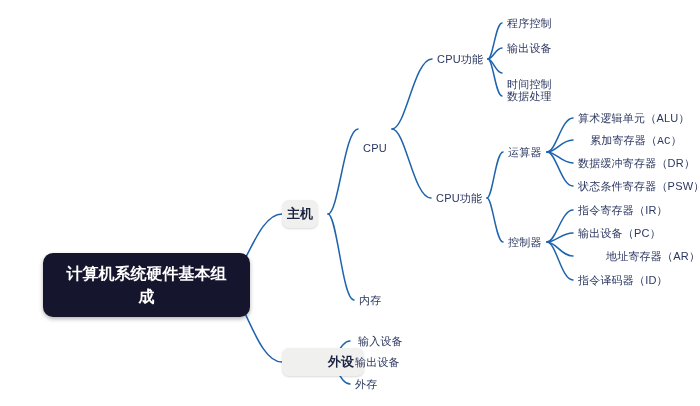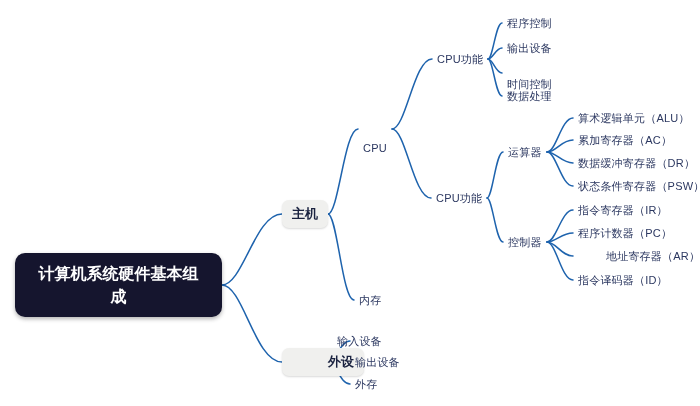--- a/index.html
+++ b/index.html
@@ -45,20 +45,21 @@
     background:var(--root-bg);
     border-radius:10px;
     display:flex;align-items:center;justify-content:center;
     text-align:center;
     font-size:16px;font-weight:bold;color:var(--root-text);
     line-height:1.45;
     padding:0 16px;
     box-sizing:border-box;
     box-shadow:0 2px 4px rgba(0,0,0,0.3);
     cursor:default;
+    margin-left:28px;
   }
 </style>
 </head>
 <body>
 
 <div id="canvas">
   <svg id="edges" viewBox="0 0 700 406" xmlns="http://www.w3.org/2000/svg">
       <path d="M 222 285 C 243 285, 255 214, 282 214"></path>
       <path d="M 328 214 C 338.5 214, 344.5 129, 358 129"></path>
       <path d="M 392 129 C 406 129, 414 59, 432 59"></path>
@@ -78,37 +79,37 @@
       <path d="M 547 242 C 556.1 242, 561.3 256, 573 256"></path>
       <path d="M 547 242 C 556.1 242, 561.3 280, 573 280"></path>
       <path d="M 328 214 C 337.1 214, 342.3 300, 354 300"></path>
       <path d="M 222 285 C 243 285, 255 362, 282 362"></path>
       <path d="M 328 362 C 335.7 362, 340.1 341, 350 341"></path>
       <path d="M 328 362 C 335.7 362, 340.1 362, 350 362"></path>
       <path d="M 328 362 C 335.7 362, 340.1 384, 350 384"></path>
     </svg>
   <div id="nodes">
       <div class="box-dark" style="left: 15px; top: 253px; width: 207px; height: 64px;">计算机系统硬件基本组成</div>
-      <div class="box-light" style="left: 282px; top: 200px; width: 46px; height: 28px;">主机</div>
+      <div class="box-light" style="left: 282px; top: 200px; width: 36px; height: 28px;">主机</div>
       <div class="node-text" style="left: 363px; top: 129px; margin-top: 19px;">CPU</div>
       <div class="node-text" style="left: 437px; top: 59px;">CPU功能</div>
       <div class="node-text" style="left: 507px; top: 23px;">程序控制</div>
       <div class="node-text" style="left: 507px; top: 48px;">输出设备</div>
       <div class="node-text" style="left: 507px; top: 84px;">时间控制</div>
       <div class="node-text" style="left: 507px; top: 96px;">数据处理</div>
       <div class="node-text" style="left: 436px; top: 198px;">CPU功能</div>
       <div class="node-text" style="left: 508px; top: 152px;">运算器</div>
       <div class="node-text" style="left: 578px; top: 118px;">算术逻辑单元（ALU）</div>
-      <div class="node-text" style="left: 578px; top: 140px;">累加寄存器（AC）</div>
+      <div class="node-text" style="left: 590px; top: 140px; font-family: Liberation Mono, monospace;">累加寄存器（AC）</div>
       <div class="node-text" style="left: 578px; top: 163px;">数据缓冲寄存器（DR）</div>
       <div class="node-text" style="left: 578px; top: 186px;">状态条件寄存器（PSW）</div>
       <div class="node-text" style="left: 508px; top: 242px;">控制器</div>
       <div class="node-text" style="left: 578px; top: 210px;">指令寄存器（IR）</div>
-      <div class="node-text" style="left: 578px; top: 233px;">程序计数器（PC）</div>
+      <div class="node-text" style="left: 578px; top: 233px;">输出设备（PC）</div>
       <div class="node-text" style="left: 578px; top: 256px; margin-left: 28px;">地址寄存器（AR）</div>
       <div class="node-text" style="left: 578px; top: 280px;">指令译码器（ID）</div>
       <div class="node-text" style="left: 359px; top: 300px;">内存</div>
       <div class="box-light" style="left: 282px; top: 348px; width: 46px; height: 28px; padding-left: 36px;">外设</div>
-      <div class="node-text" style="left: 337px; top: 341px;">输入设备</div>
+      <div class="node-text" style="left: 358px; top: 341px;">输入设备</div>
       <div class="node-text" style="left: 355px; top: 362px;">输出设备</div>
       <div class="node-text" style="left: 355px; top: 384px;">外存</div>
     </div>
 </div>
 
 </body></html>

